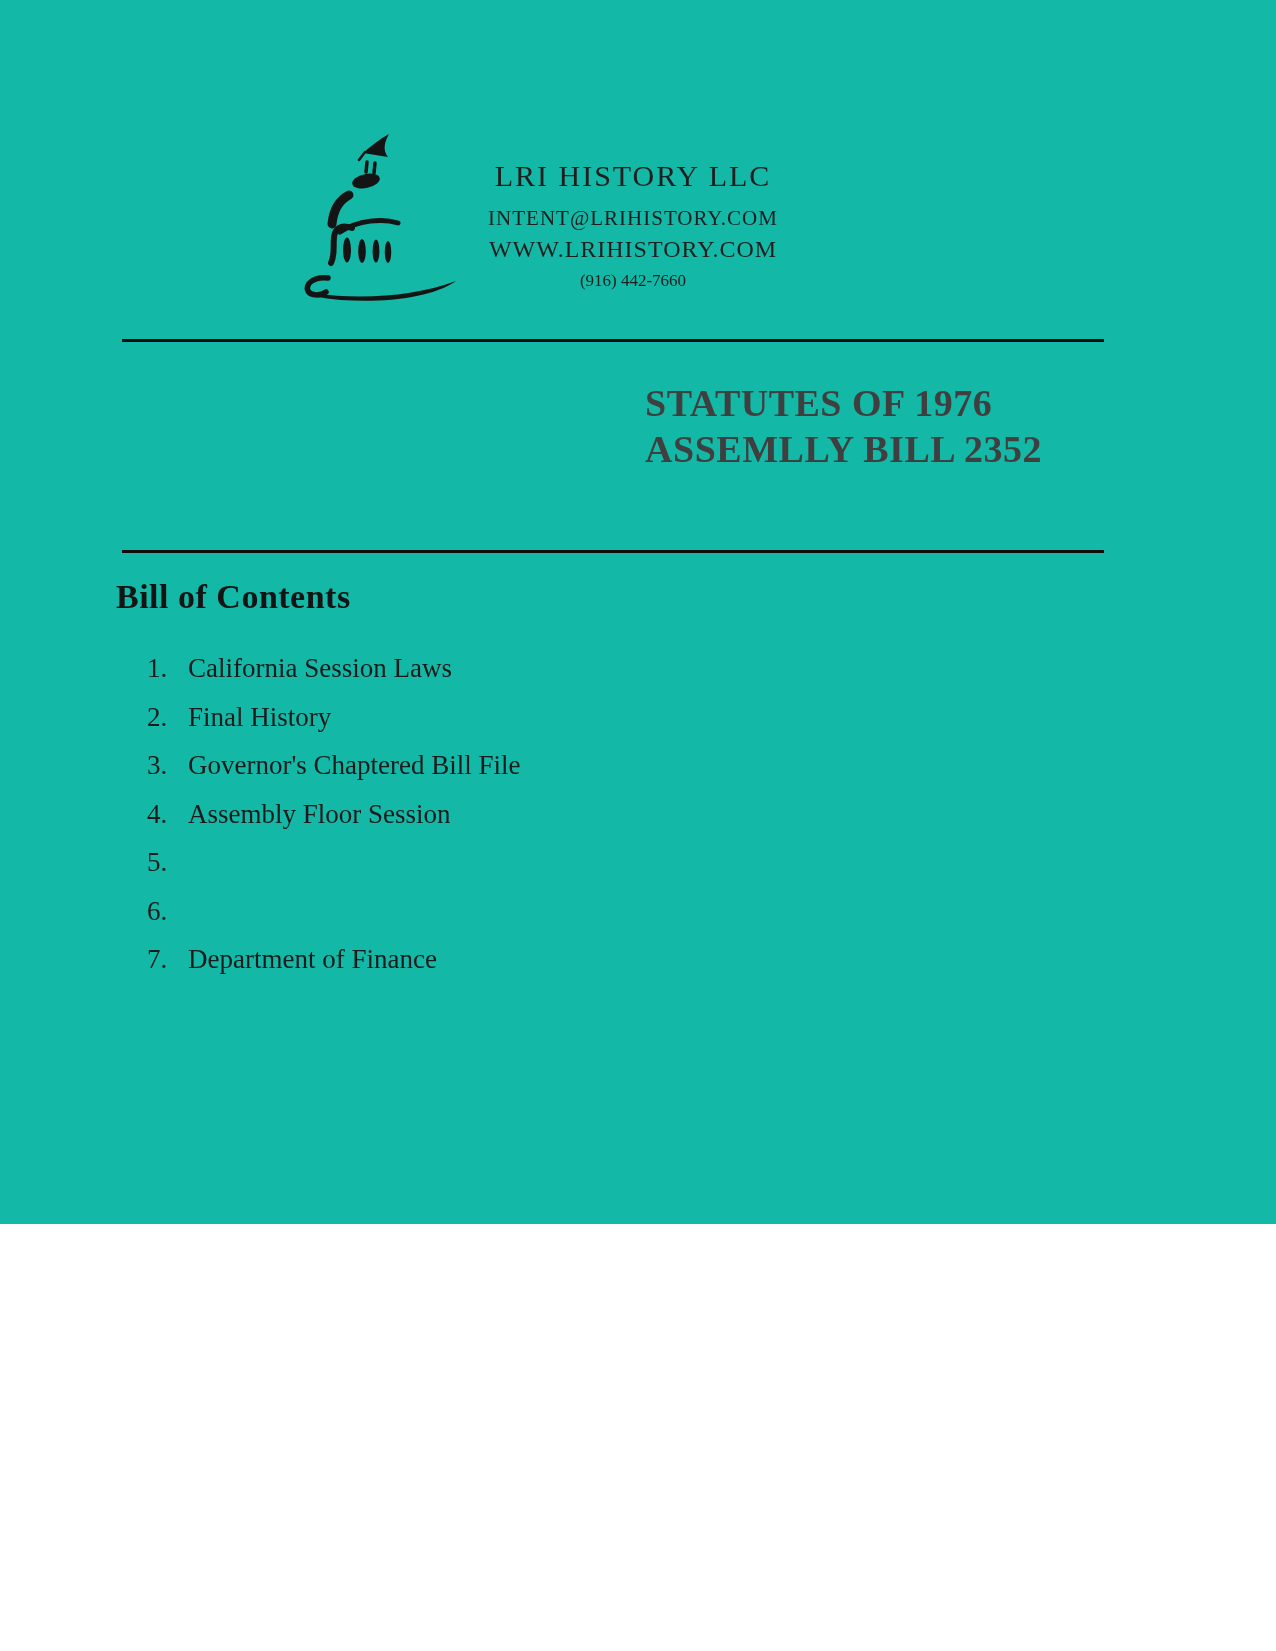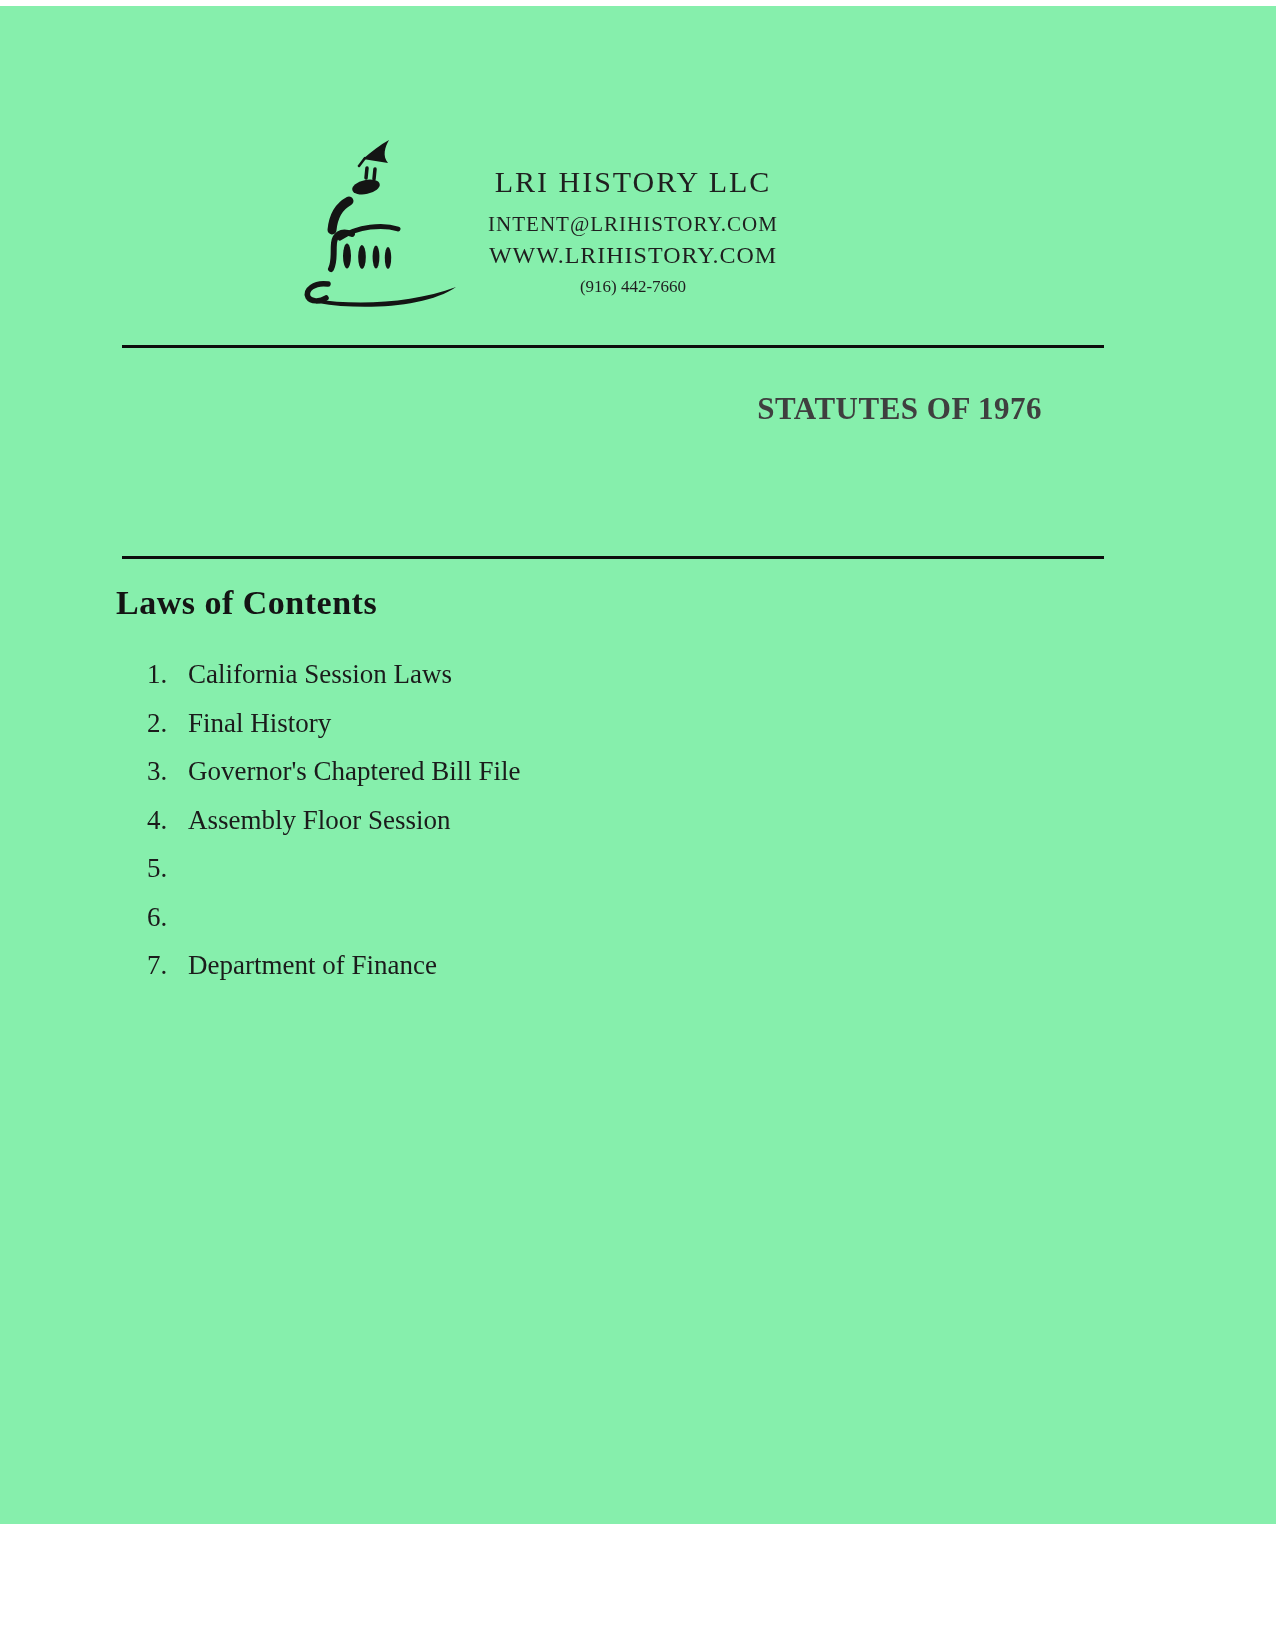--- a/index.html
+++ b/index.html
@@ -3,25 +3,24 @@
 <meta charset="utf-8">
 <style>
   html, body {
     margin: 0;
     padding: 0;
     background: #ffffff;
   }
   .page {
     position: relative;
     width: 1276px;
-    height: 1518px;
-    background: #86efac;
+    height: 1224px;
+    background: #14b8a6;
     font-family: "Liberation Serif", "DejaVu Serif", serif;
     overflow: hidden;
-    margin-top: 6px;
   }
 
   
   .logo {
     position: absolute;
     left: 288px;
     top: 124px;
     width: 180px;
     height: 180px;
   }
@@ -70,21 +69,21 @@
   }
   .rule-top { top: 339px; }
   .rule-bottom { top: 550px; }
 
   
   .statutes {
     position: absolute;
     top: 380px;
     right: 234px;
     font-weight: bold;
-    font-size: 31px;
+    font-size: 38px;
     line-height: 46px;
     color: #3f3f3f;
     letter-spacing: 0.5px;
   }
   .statutes .line { white-space: pre; }
 
   
   .toc-title {
     position: absolute;
     left: 116px;
@@ -152,25 +151,26 @@
     <div class="company-name">LRI HISTORY LLC</div>
     <div class="company-email">INTENT@LRIHISTORY.COM</div>
     <div class="company-web">WWW.LRIHISTORY.COM</div>
     <div class="company-phone">(916) 442-7660</div>
   </div>
 
   <div class="rule rule-top"></div>
 
   <div class="statutes">
     <div class="line">STATUTES OF 1976</div>
+    <div class="line">ASSEMLLY BILL 2352</div>
   </div>
 
   <div class="rule rule-bottom"></div>
 
-  <div class="toc-title">Laws of Contents</div>
+  <div class="toc-title">Bill of Contents</div>
 
   <div class="toc-list">
     <div class="toc-item">
       <span class="toc-num">1.</span>
       <span class="toc-label">California Session Laws</span>
     </div>
     <div class="toc-item">
       <span class="toc-num">2.</span>
       <span class="toc-label">Final History</span>
     </div>

